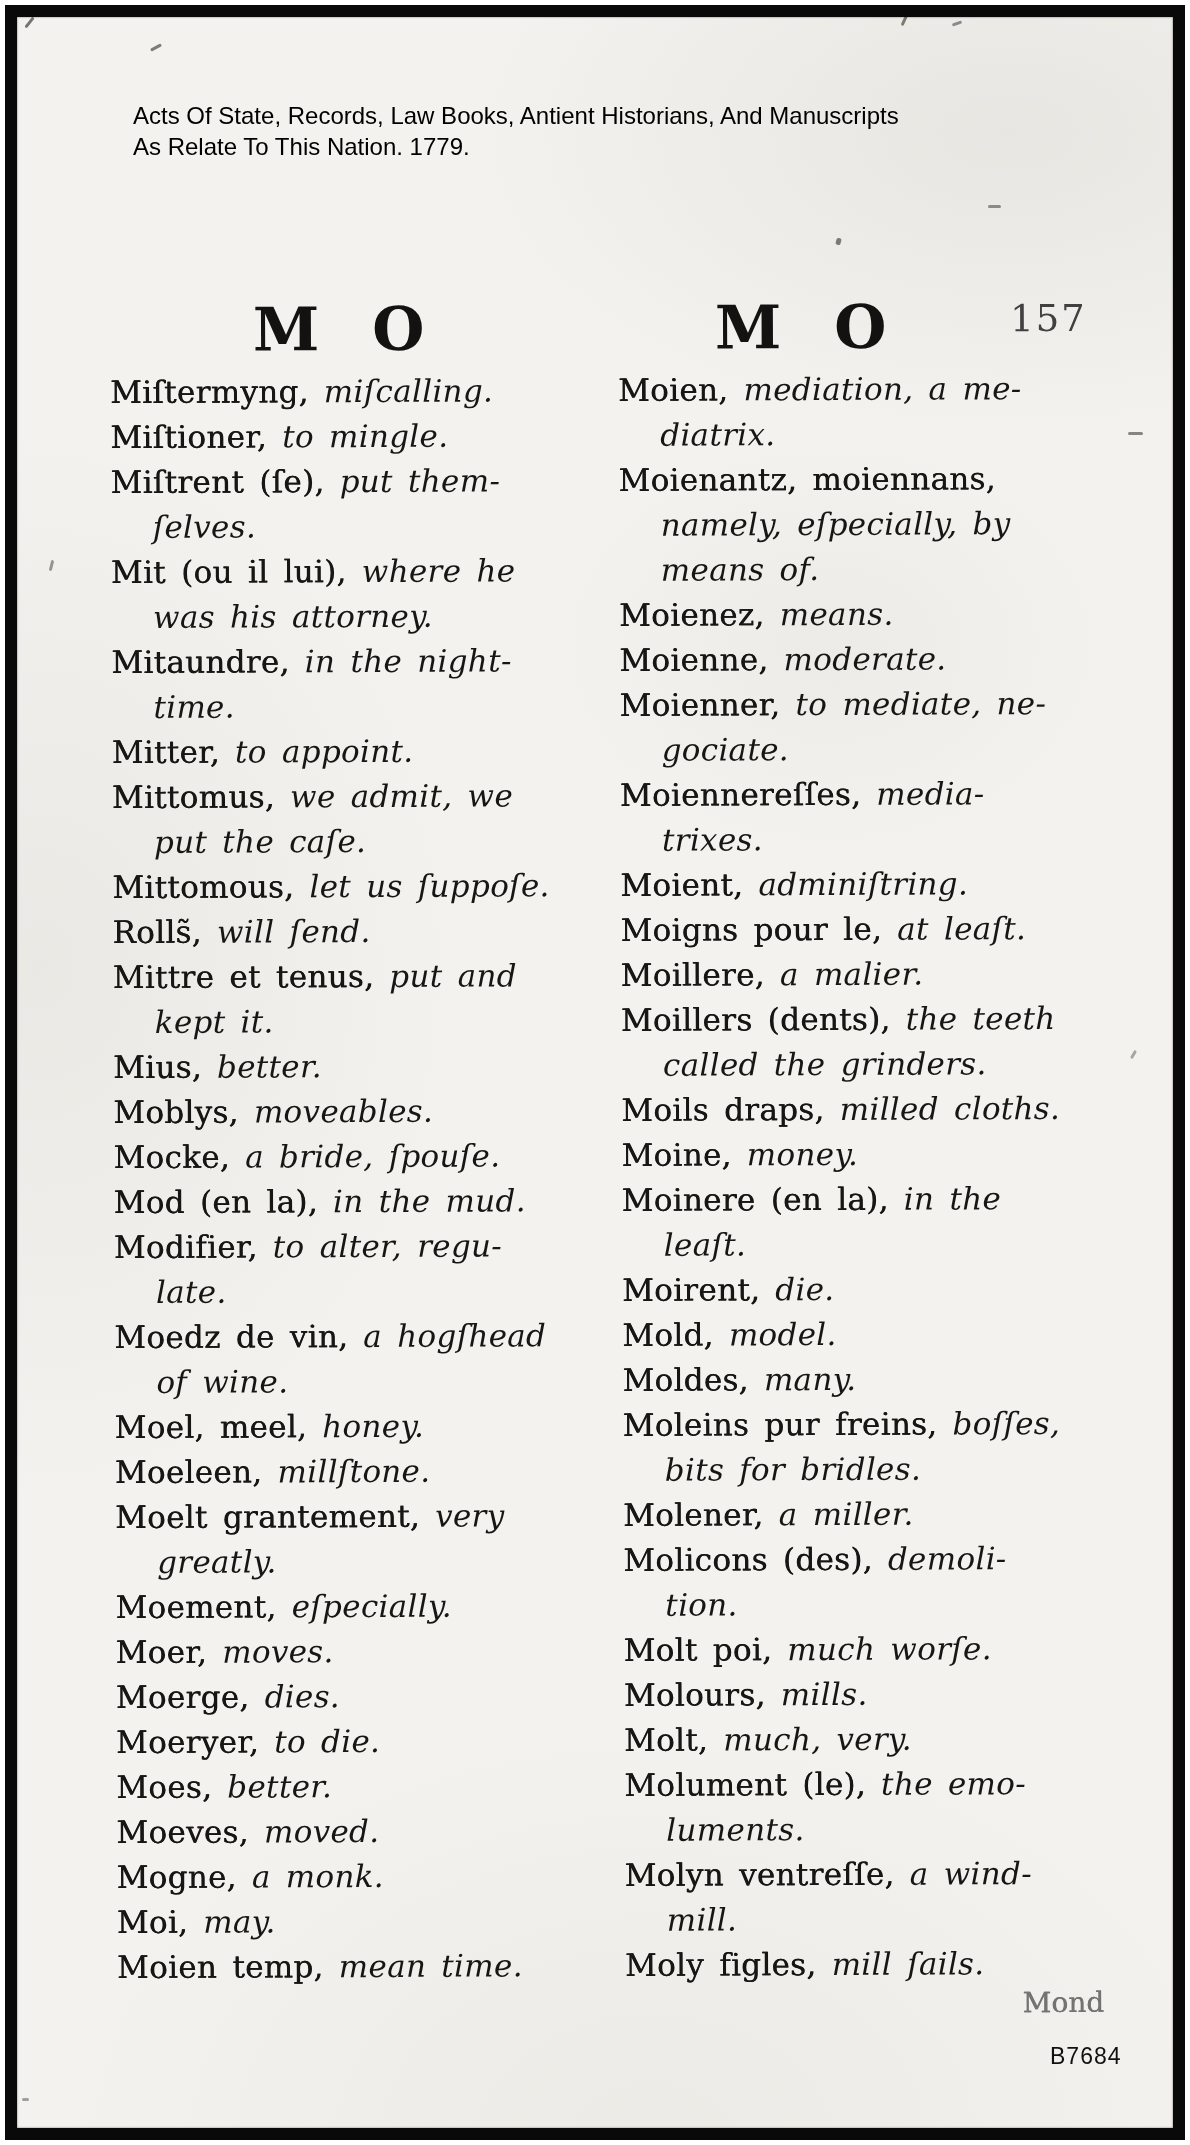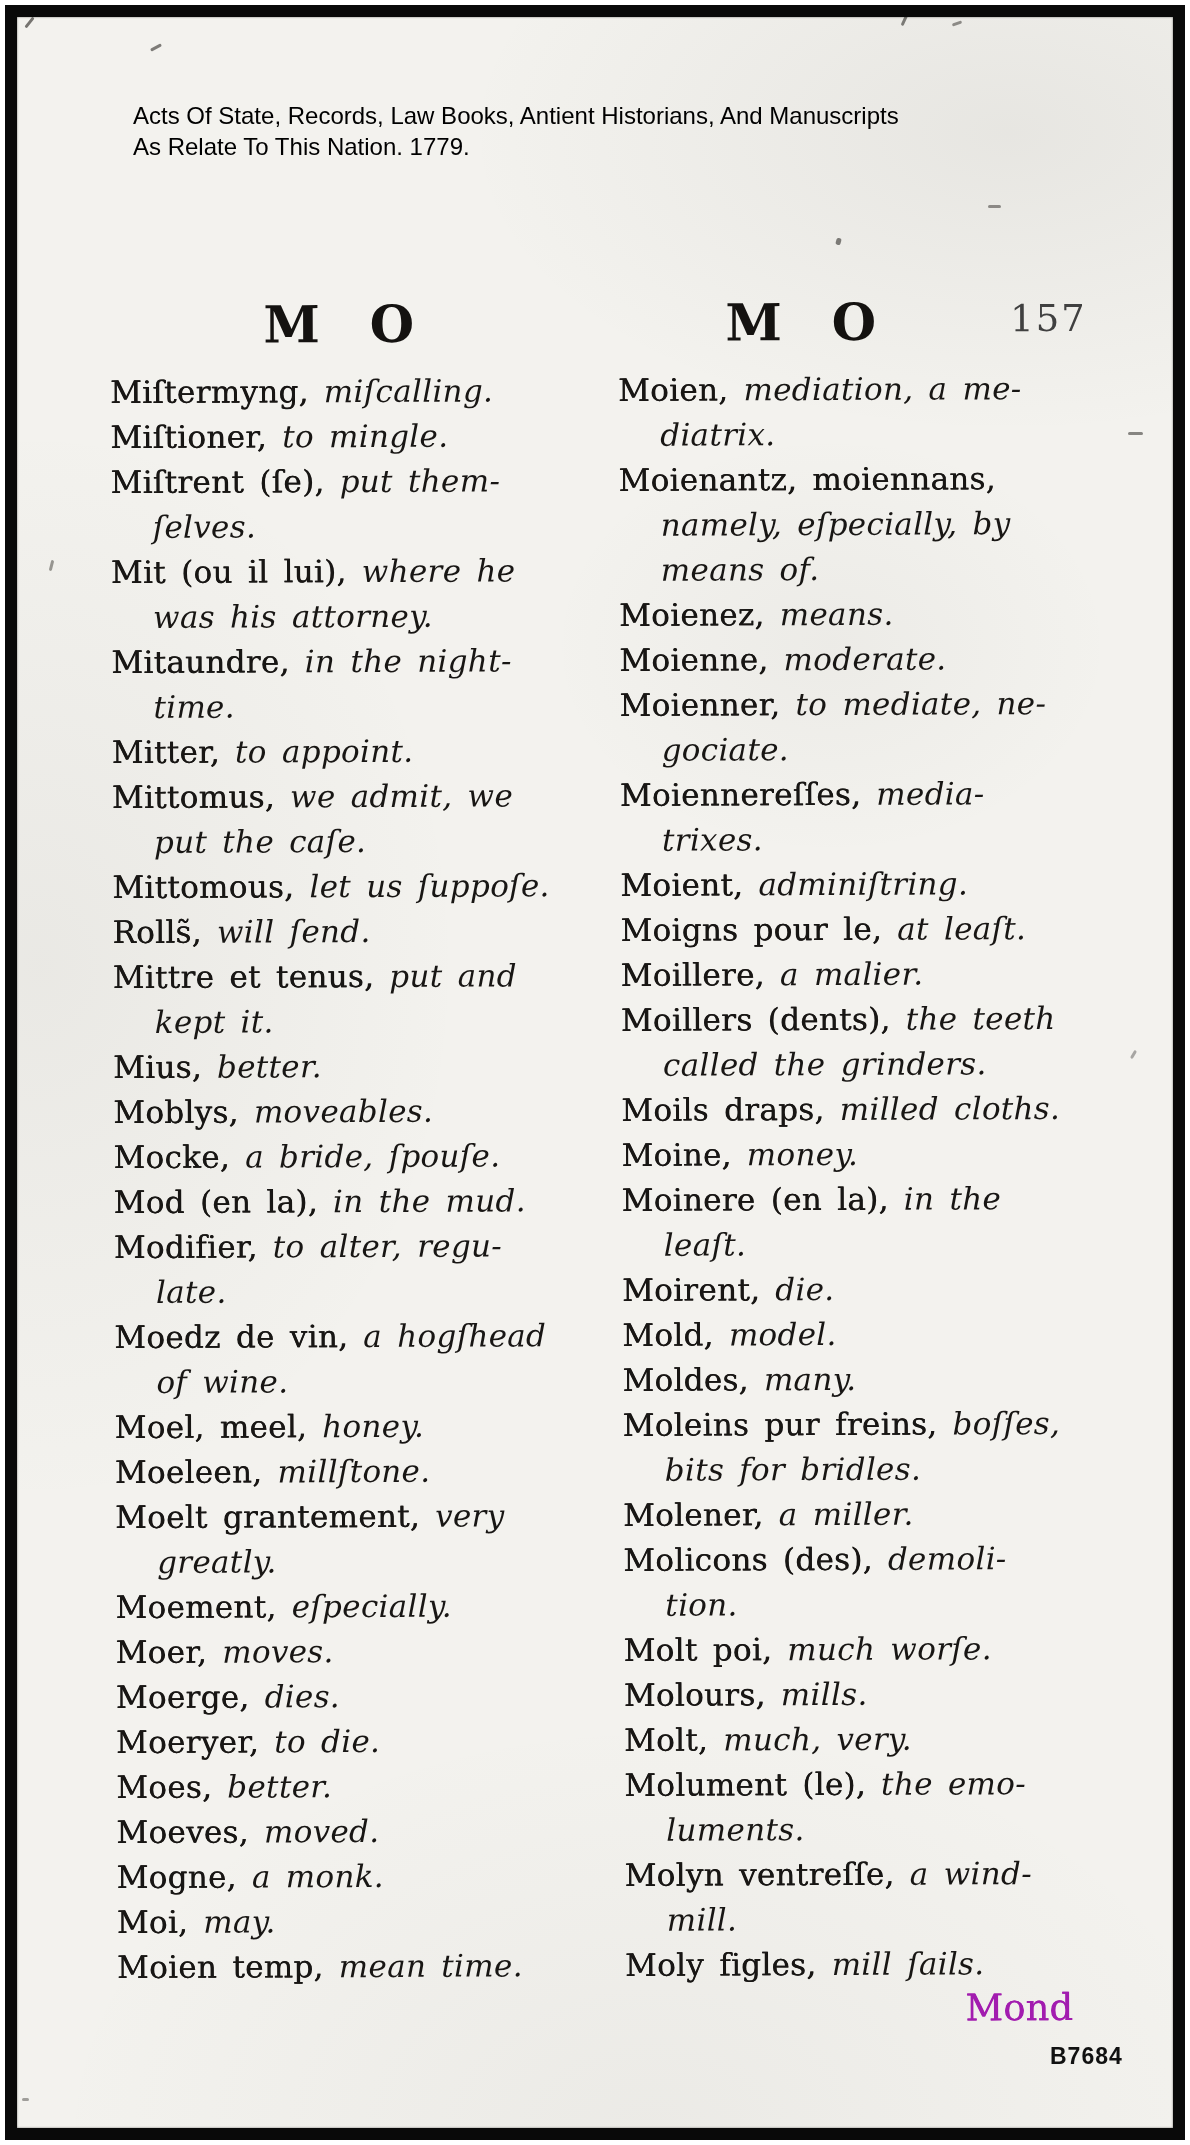--- a/index.html
+++ b/index.html
@@ -22,47 +22,47 @@
     box-shadow: inset 0 0 2px rgba(0,0,0,.6);
   }
   .annotation {
     position:absolute; left:133px; top:100px; z-index:2;
     font-family:"Liberation Sans", sans-serif;
     font-size:24px; line-height:31px; color:#000; white-space:nowrap;
   }
   .printed { position:absolute; inset:0; z-index:2; transform:rotate(-0.25deg); color:#181614; }
   .col-header {
     position:absolute; top:293px; width:200px; text-align:center;
-    font-size:51px; font-weight:bold; letter-spacing:16px; color:#141210;
+    font-size:60px; font-weight:bold; letter-spacing:16px; color:#141210;
   }
   .col-header.left  { left:250px; }
   .col-header.right { left:712px; }
   .page-number {
     position:absolute; top:299px; left:1005px; width:85px; text-align:right;
     font-size:37px; color:#404040; letter-spacing:2px;
   }
   .column { position:absolute; top:368px; width:505px; }
   .column.left-col  { left:113px; }
   .column.right-col { left:621px; }
   .entry {
     font-size:31px; line-height:45px;
     letter-spacing:0.3px; word-spacing:5px;
     padding-left:42px; text-indent:-42px;
     white-space:pre; color:#181614;
   }
   .hw  { font-style:normal; text-shadow:0.4px 0 0 currentColor; }
   .def { font-style:italic; }
   .catchword {
-    position:absolute; left:930px; top:1988px; width:170px; text-align:center;
-    font-size:37px; color:#a21caf; text-shadow:0.4px 0 0 currentColor;
+    position:absolute; left:930px; top:1988px; width:170px; text-align:right;
+    font-size:28px; color:#737373; text-shadow:0.4px 0 0 currentColor;
   }
   .reference {
     position:absolute; left:1050px; top:2043px; z-index:2;
     font-family:"Liberation Sans", sans-serif; font-size:23px;
-    letter-spacing:1px; color:#111;font-weight:bold;
+    letter-spacing:1px; color:#111;
   }
   .artifact { position:absolute; background:#4c4a46; z-index:3; border-radius:2px; }
   .a1 { left:28px;  top:16px;   width:3px;  height:13px; transform:rotate(38deg);  opacity:.75; }
   .a2 { left:150px; top:46px;   width:12px; height:3px;  transform:rotate(-28deg); opacity:.7; }
   .a3 { left:903px; top:14px;   width:3px;  height:12px; transform:rotate(25deg);  opacity:.7; }
   .a4 { left:952px; top:22px;   width:10px; height:3px;  transform:rotate(-20deg); opacity:.6; }
   .a5 { left:1128px;top:432px;  width:15px; height:3px;  opacity:.65; }
   .a6 { left:836px; top:238px;  width:5px;  height:7px;  transform:rotate(15deg);  opacity:.7; }
   .a7 { left:50px;  top:560px;  width:3px;  height:11px; transform:rotate(14deg);  opacity:.55; }
   .a8 { left:988px; top:205px;  width:13px; height:3px;  opacity:.6; }

